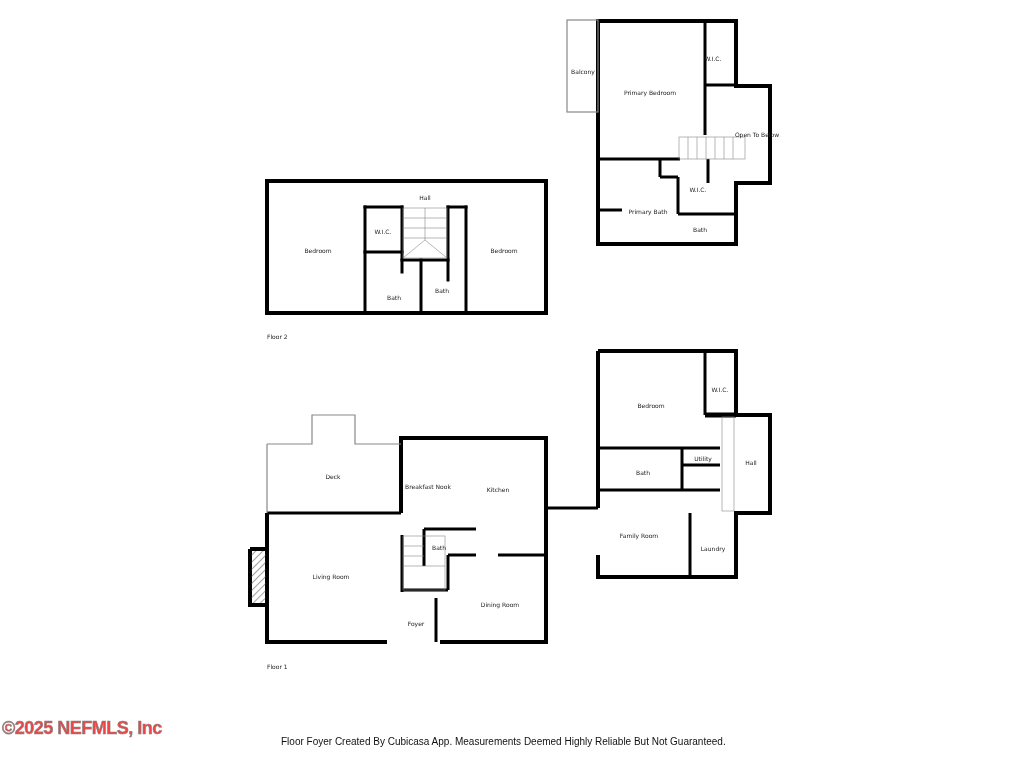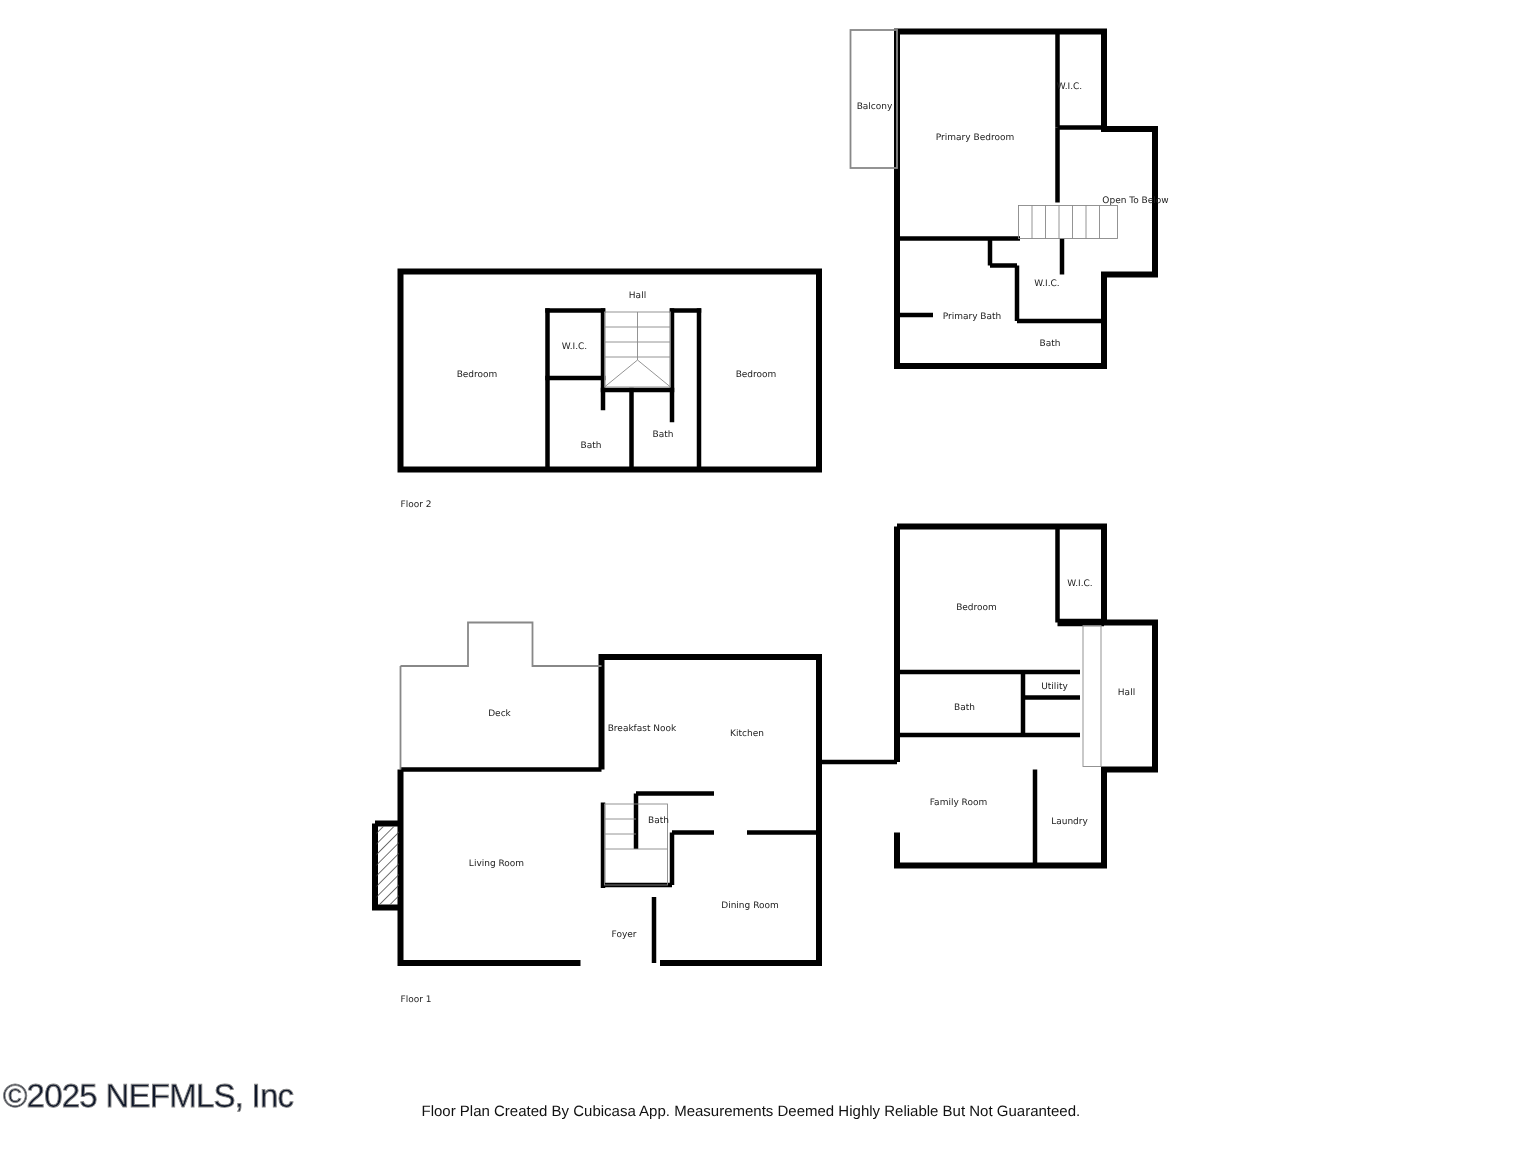--- a/index.html
+++ b/index.html
@@ -1,21 +1,21 @@
 <!DOCTYPE html>
 <html><head>
 <meta charset="utf-8">
 <style>
   html,body{margin:0;padding:0;background:#fff;}
   body{width:1024px;height:768px;position:relative;overflow:hidden;font-family:"DejaVu Sans",sans-serif;}
   svg{position:absolute;left:0;top:0;}
   .lbl{position:absolute;font-size:6px;color:#222;white-space:nowrap;transform:translate(-50%,-50%);}
   .floor{position:absolute;font-size:6px;color:#222;}
   .footer{position:absolute;left:281px;top:736px;font-size:10px;color:#111;font-family:"Liberation Sans",sans-serif;}
-  .wm{position:absolute;left:2px;top:718px;font-size:22px;color:#0f172a;-webkit-text-stroke:0.6px #888;font-family:"Liberation Sans",sans-serif;font-weight:400;letter-spacing:-0.5px;}
+  .wm{position:absolute;left:2px;top:718px;font-size:18px;color:#ef4444;-webkit-text-stroke:0.6px #888;font-family:"Liberation Sans",sans-serif;font-weight:700;letter-spacing:-0.5px;}
 </style>
 </head>
 <body>
 
 <svg width="1024" height="768">
   <g stroke="#000" stroke-width="4" fill="none" stroke-linecap="square">
 
     <rect x="267" y="181" width="279" height="132"></rect>
     <line x1="365" y1="207" x2="365" y2="313" stroke-width="3"></line>
     <line x1="365" y1="207" x2="402" y2="207" stroke-width="3"></line>
@@ -142,13 +142,13 @@
   <span class="lbl" style="left:651px;top:405px">Bedroom</span>
   <span class="lbl" style="left:720px;top:389px">W.I.C.</span>
   <span class="lbl" style="left:703px;top:458px">Utility</span>
   <span class="lbl" style="left:751px;top:462px">Hall</span>
   <span class="lbl" style="left:643px;top:472px">Bath</span>
   <span class="lbl" style="left:639px;top:535px">Family Room</span>
   <span class="lbl" style="left:713px;top:548px">Laundry</span>
 </div>
 
 <div class="wm">©2025 NEFMLS, Inc</div>
-<div class="footer">Floor Plan Created By Cubicasa App. Measurements Deemed Highly Reliable But Not Guaranteed.</div>
+<div class="footer">Floor Foyer Created By Cubicasa App. Measurements Deemed Highly Reliable But Not Guaranteed.</div>
 
 </body></html>

